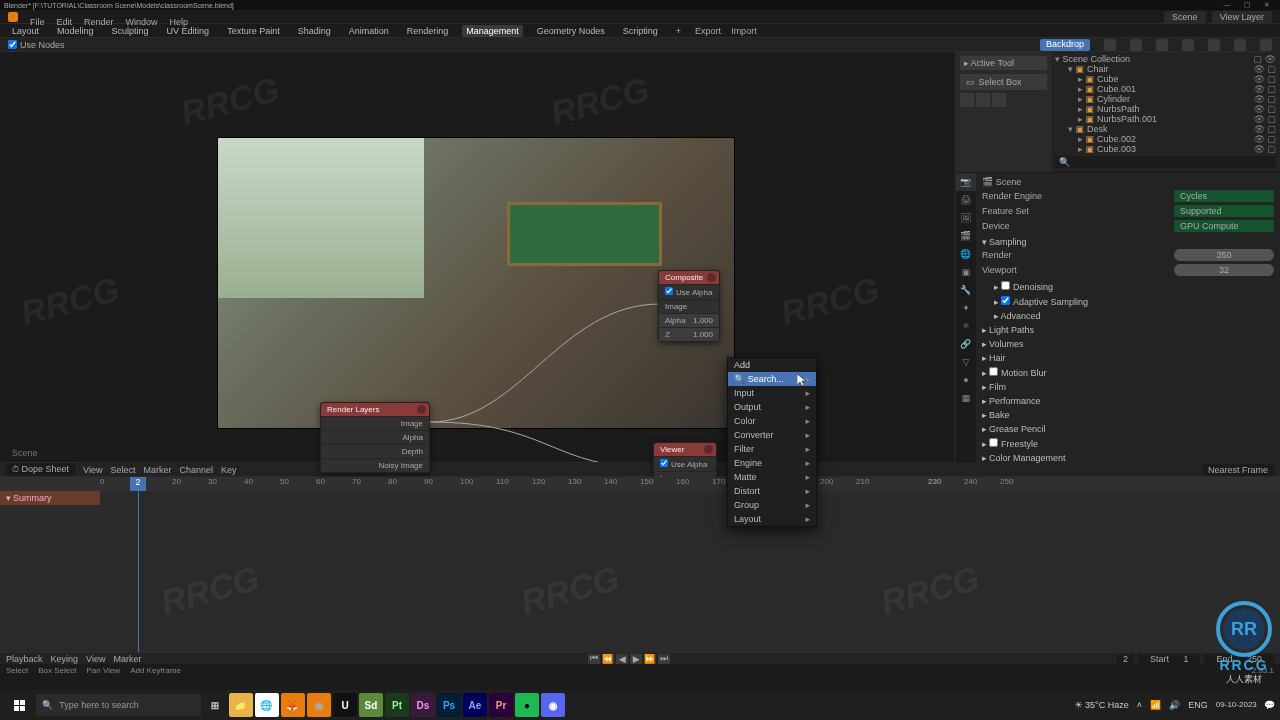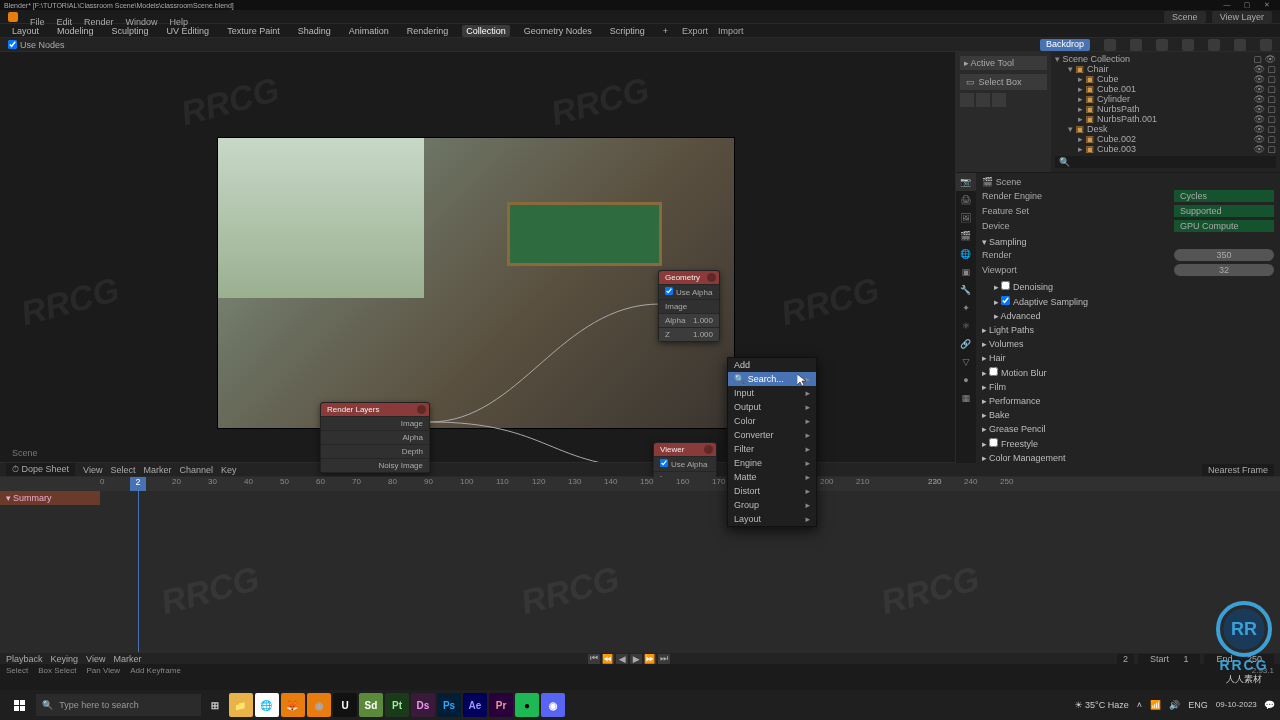--- a/index.html
+++ b/index.html
@@ -156,21 +156,21 @@
 
 <div class="wstabs">
   <a>Layout</a>
   <a>Modeling</a>
   <a>Sculpting</a>
   <a>UV Editing</a>
   <a>Texture Paint</a>
   <a>Shading</a>
   <a>Animation</a>
   <a>Rendering</a>
-  <a class="active">Collection</a>
+  <a class="active">Management</a>
   <a>Geometry Nodes</a>
   <a>Scripting</a>
   <a>+</a>
   <span class="tag">Export</span>
   <span class="tag">Import</span>
 </div>
 
 <div class="header2">
   <div class="cb">
       <input type="checkbox" checked="" style="">
@@ -220,21 +220,21 @@
           <span></span>
           <span>Depth</span>
         </div>
       <div class="row">
           <span></span>
           <span>Noisy Image</span>
         </div>
     </div>
 
     <div class="node" style="left:658px; top:218px; width:62px">
-      <div class="nh red"><span>Geometry</span><span class="close"></span></div>
+      <div class="nh red"><span>Composite</span><span class="close"></span></div>
       <div class="row">
           <span><input type="checkbox" checked="" style=""><span>Use Alpha</span></span>
         </div>
       <div class="row">
           <span>Image</span>
         </div>
       <div class="row dark">
           <span>Alpha</span>
           <span>1.000</span>
         </div>

